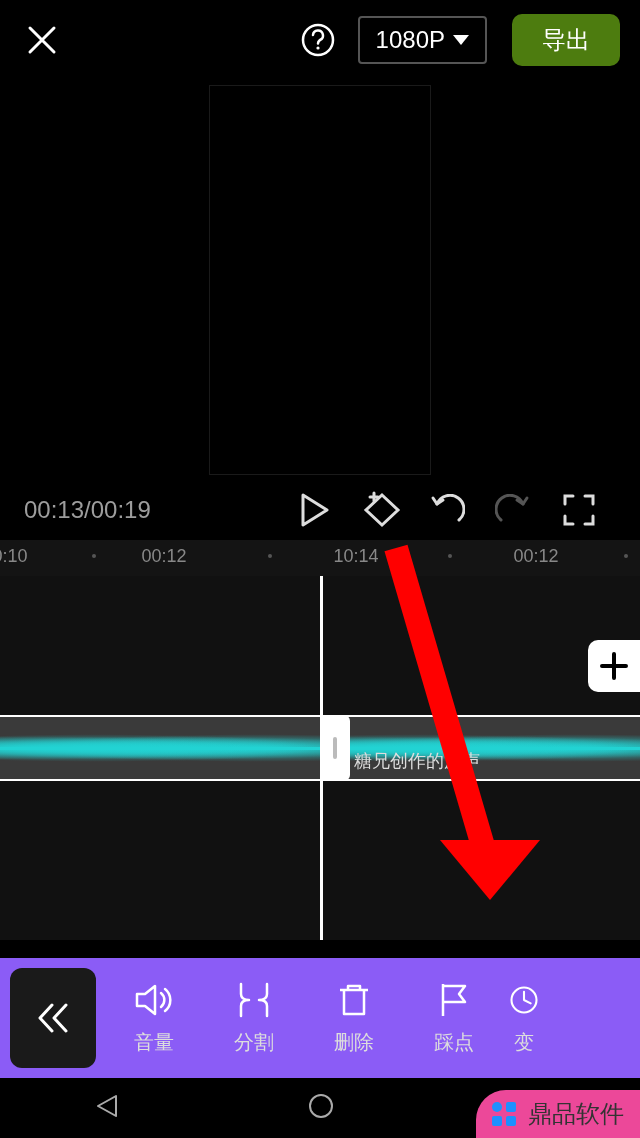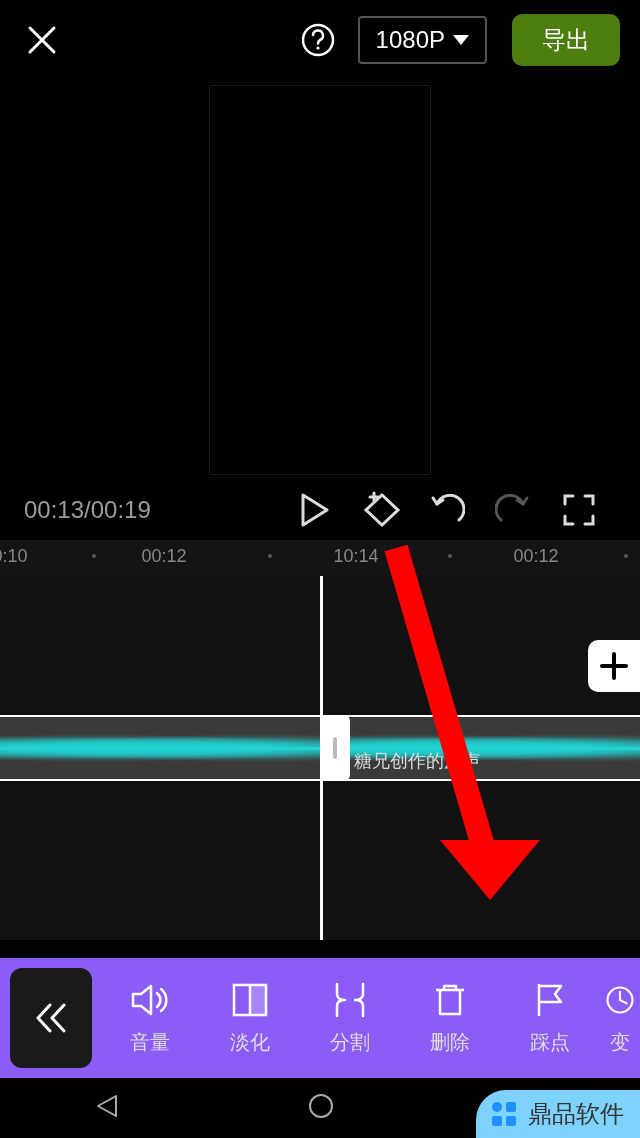--- a/index.html
+++ b/index.html
@@ -254,21 +254,21 @@
   height: 60px;
   display: flex;
   align-items: center;
   justify-content: space-around;
   background: #000;
 }
 .watermark {
   position: absolute;
   right: 0;
   bottom: 0;
-  background: #7dd3fc;
+  background: #ec4899;
   color: #333;
   font-size: 24px;
   padding: 8px 16px 8px 12px;
   border-radius: 30px 0 0 0;
   display: flex;
   align-items: center;
   gap: 8px;
   z-index: 20;
 }
 .wm-logo {
@@ -384,30 +384,20 @@
     <div class="tool-icon">
       <svg width="38" height="34" viewBox="0 0 38 34">
           <path d="M2 11 H10 L20 3 V31 L10 23 H2 Z" stroke="#fff" stroke-width="2.5" fill="none" stroke-linejoin="round"></path>
           <path d="M26 10 A9 9 0 0 1 26 24 M30 6 A14 14 0 0 1 30 28" stroke="#fff" stroke-width="2.5" fill="none" stroke-linecap="round"></path>
         </svg>
     </div>
     <span class="tool-label">音量</span>
   </div>
   <div class="tool-item">
     <div class="tool-icon">
-      <svg width="36" height="34" viewBox="0 0 36 34">
-          <rect x="2" y="2" width="32" height="30" stroke="#fff" stroke-width="2.5" fill="none"></rect>
-          <line x1="18" y1="2" x2="18" y2="32" stroke="#fff" stroke-width="2.5"></line>
-          <rect x="18" y="2" width="16" height="30" fill="#fff" opacity="0.25"></rect>
-        </svg>
-    </div>
-    <span class="tool-label">淡化</span>
-  </div>
-  <div class="tool-item">
-    <div class="tool-icon">
       <svg width="34" height="36" viewBox="0 0 34 36">
           <path d="M4 2 V12 Q4 18 12 18 M30 2 V12 Q30 18 22 18 M4 34 V24 Q4 18 12 18 M30 34 V24 Q30 18 22 18" stroke="#fff" stroke-width="2.5" fill="none" stroke-linecap="round"></path>
         </svg>
     </div>
     <span class="tool-label">分割</span>
   </div>
   <div class="tool-item">
     <div class="tool-icon">
       <svg width="32" height="36" viewBox="0 0 32 36">
           <path d="M2 8 H30 M10 8 V4 H22 V8 M6 8 V32 H26 V8" stroke="#fff" stroke-width="2.5" fill="none" stroke-linejoin="round"></path>

